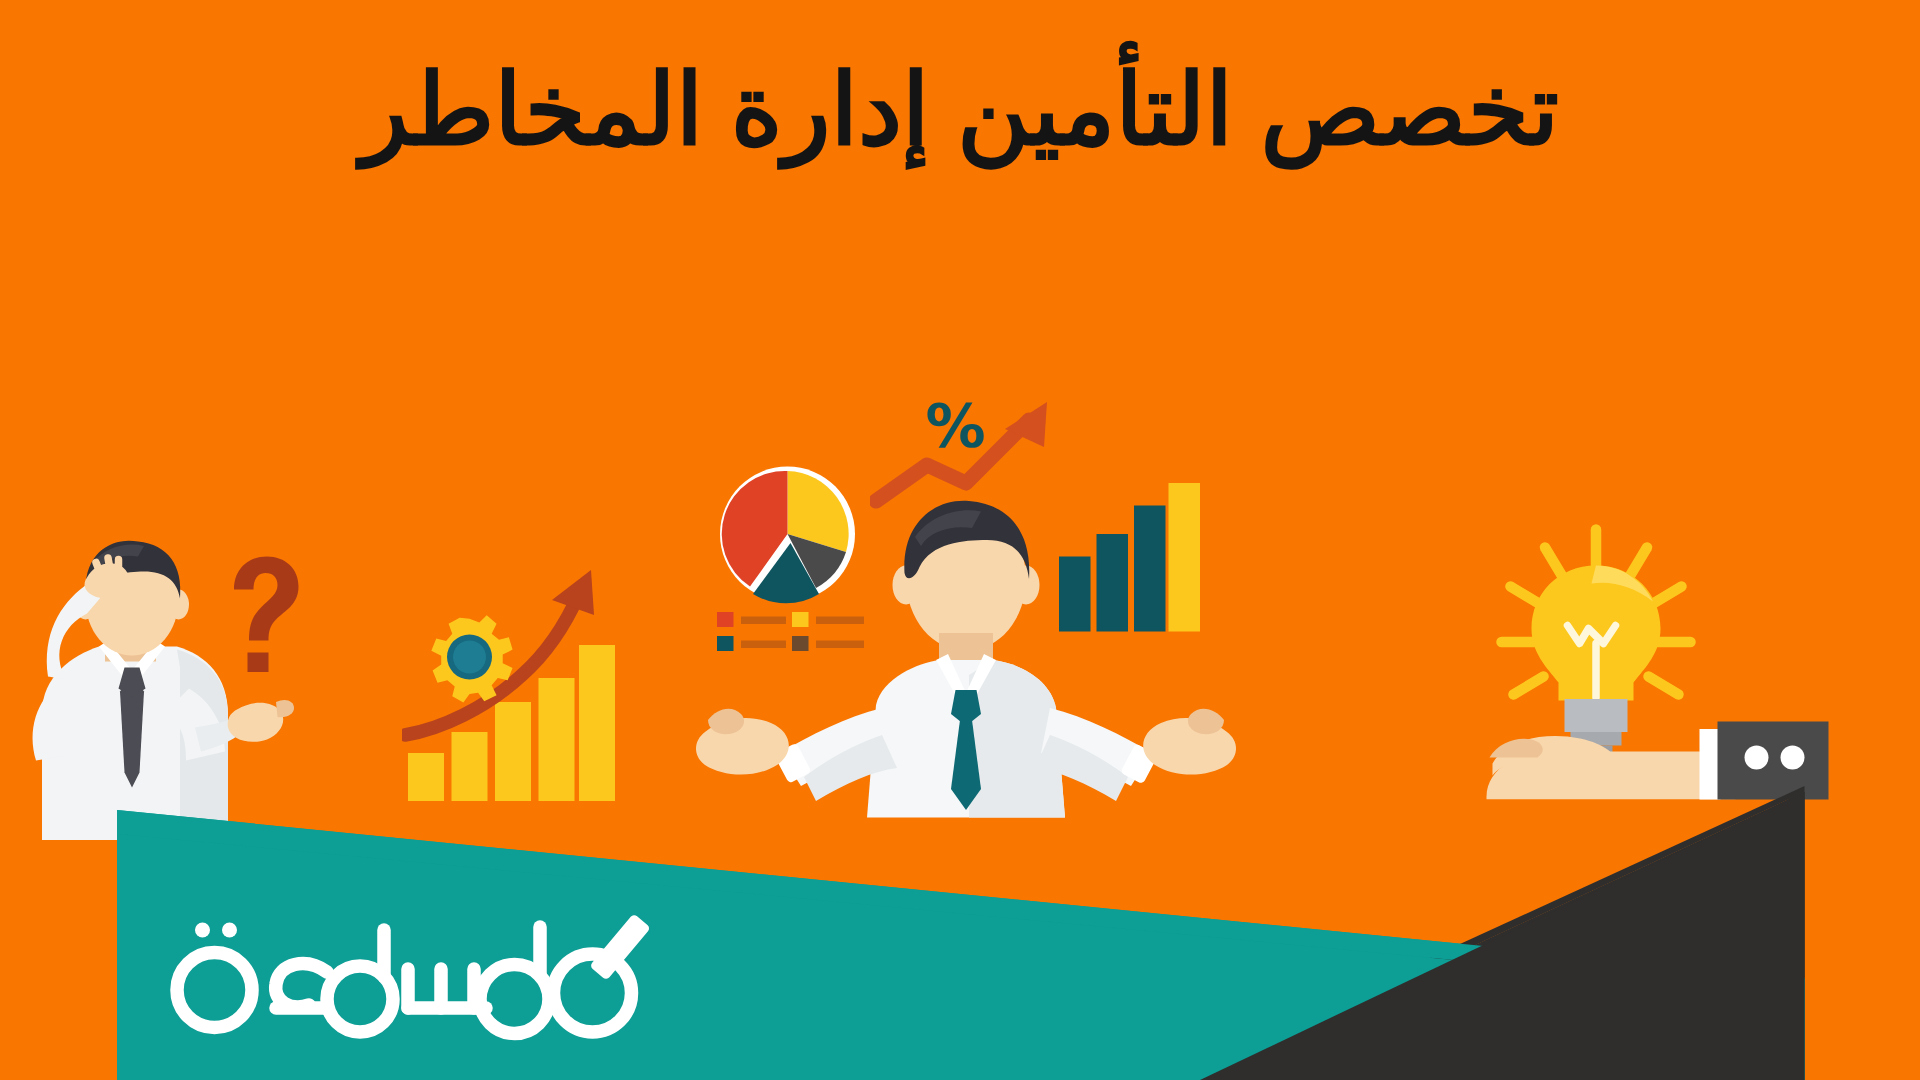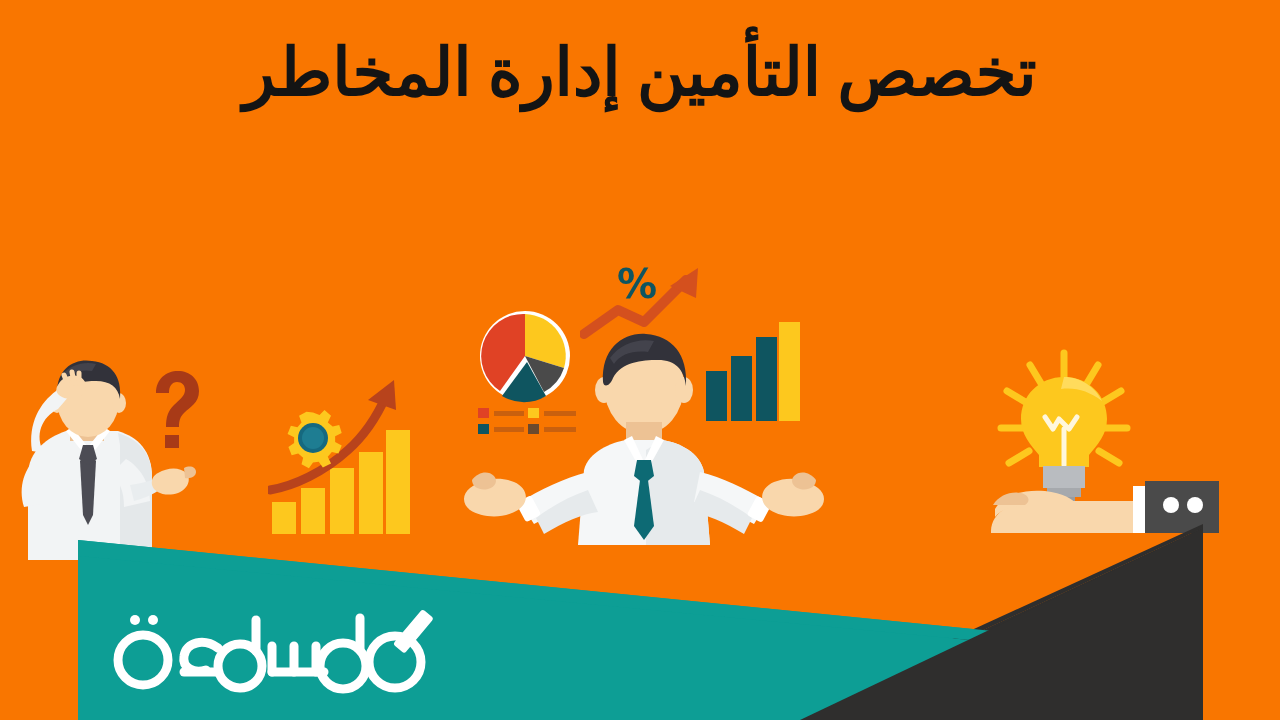--- a/index.html
+++ b/index.html
@@ -11,21 +11,21 @@
   }
   #stage{position:relative;width:1280px;height:720px;overflow:hidden;background:#f97600;}
 
   
   #title-bar{
     position:absolute;left:0;top:18px;width:1280px;height:110px;
     display:flex;align-items:center;justify-content:center;
     direction:rtl;
   }
   #title-text{
-    font-family:Liberation Serif, serif;
+    font-family:Liberation Sans, sans-serif;
     font-weight:bold;
     font-size:66px;
     line-height:1.1;
     color:#141414;
     letter-spacing:0px;
     white-space:nowrap;
     text-align:center;
   }
 
   

